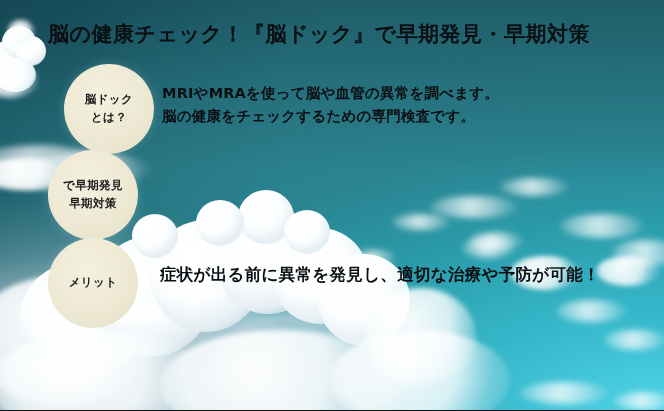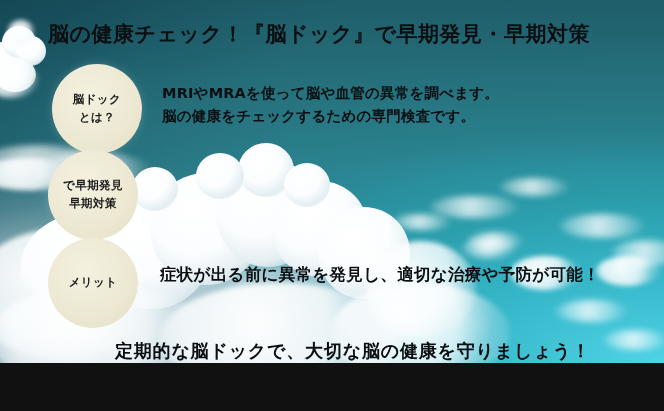--- a/index.html
+++ b/index.html
@@ -4,21 +4,21 @@
 <style>
   html,body{margin:0;padding:0;background:#111;}
   body{
     font-family:"DejaVu Sans","Liberation Sans",sans-serif;
   }
 
   
   #stage{
     position:relative;
     width:664px;
-    height:363px;
+    height:410px;
     overflow:hidden;
     background:#2f97a3;
   }
 
   
   .sky-base{
     position:absolute; inset:0;
     background:
       radial-gradient(120% 90% at 100% 100%, #4fd3e6 0%, #35b6c8 28%, #2a9aa8 52%, #2b8491 72%, #2b7b86 100%);
   }
@@ -94,21 +94,21 @@
     align-items:center;
     justify-content:center;
     text-align:center;
     font-size:11.5px;
     font-weight:700;
     color:#1b1b1b;
     line-height:1.55;
     letter-spacing:.4px;
     box-shadow:0 0 10px rgba(255,255,255,.18);
   }
-  #badge1{ left:52px; top:64px; }
+  #badge1{ left:64px; top:64px; }
   #badge2{ left:48px; top:150px; }
   #badge3{ left:48px; top:238px; }
 
   .row-text{
     position:absolute;
     color:#0b0f12;
     white-space:nowrap;
   }
   #row1-text{
     left:162px; top:82px;
@@ -231,15 +231,14 @@
     <span class="line">早期対策</span>
   </div>
 
   <div class="badge" id="badge3">
     <span class="line">メリット</span>
   </div>
   <div class="row-text" id="row3-text">
     <span class="line">症状が出る前に異常を発見し、適切な治療や予防が可能！</span>
   </div>
 
-  <div id="footer-text">定期的な脳ドックで、大切な脳の健康を守りましょう！</div>
 
 </div>
 
 </body></html>

